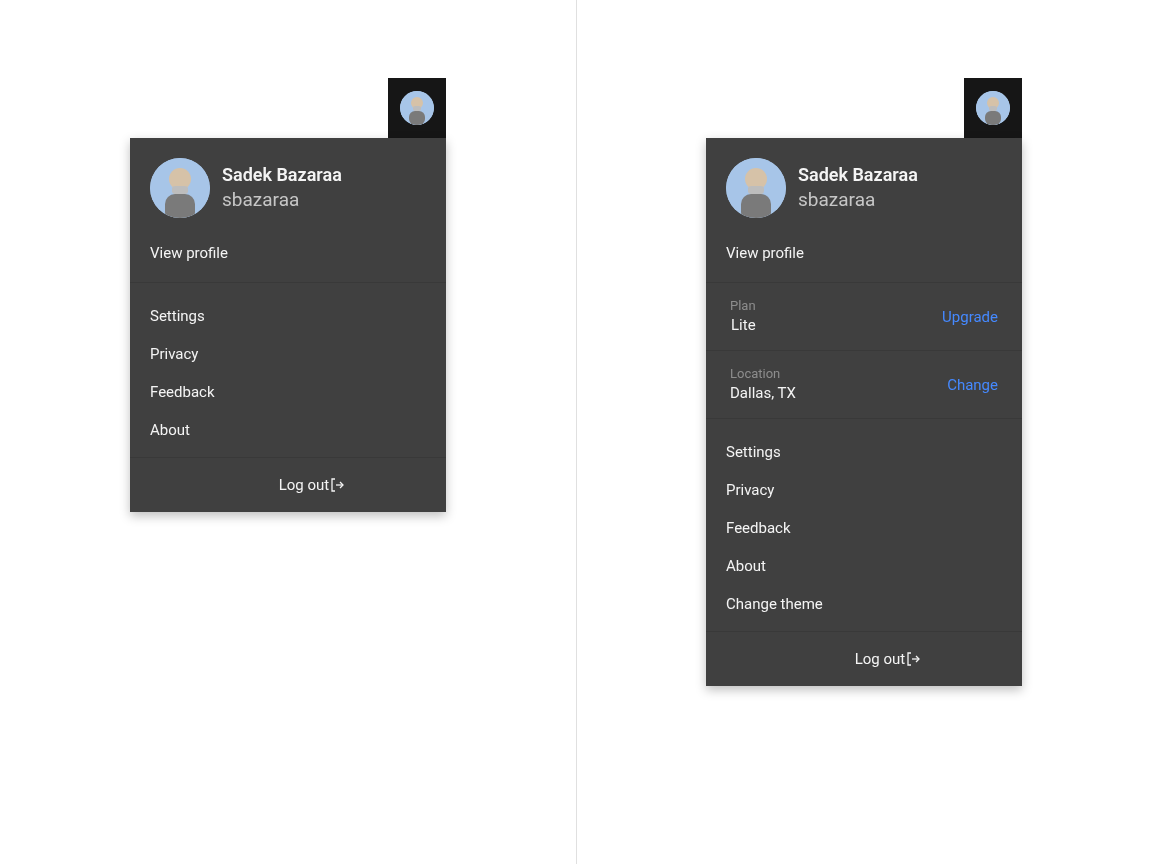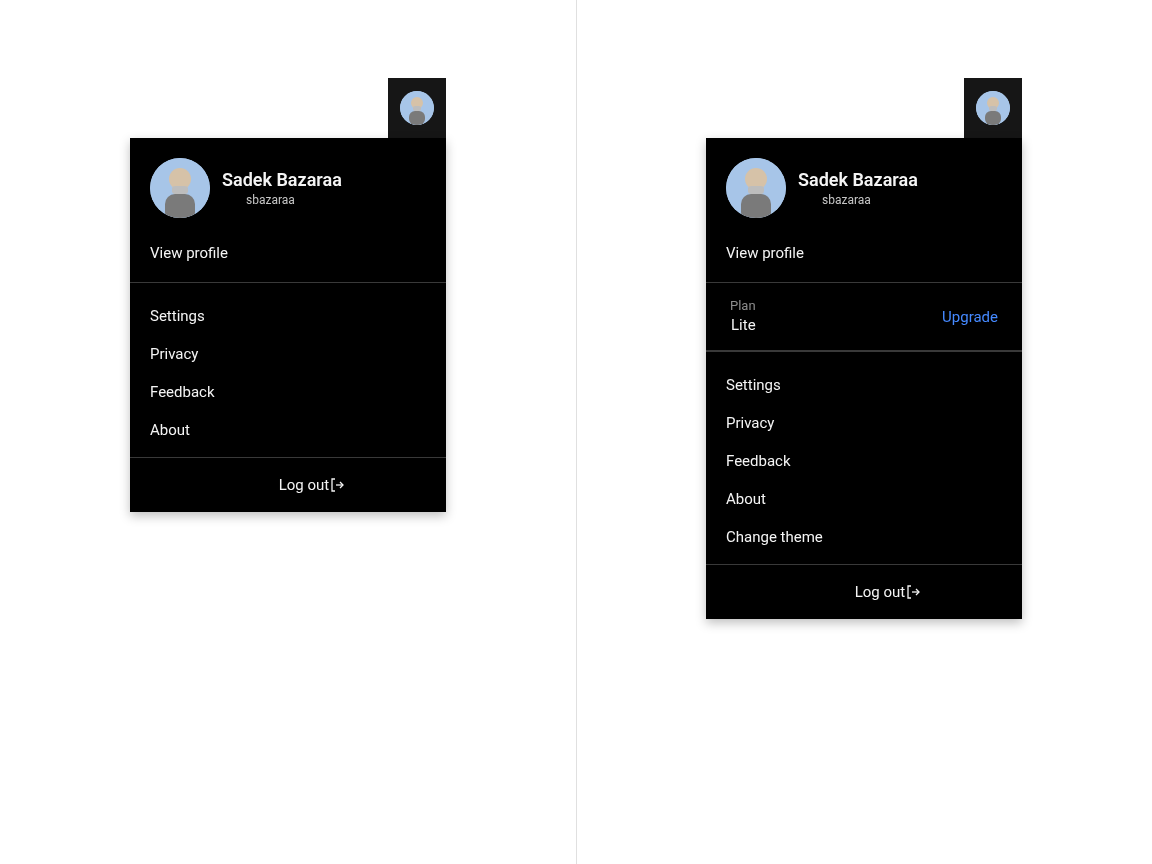--- a/index.html
+++ b/index.html
@@ -34,21 +34,21 @@
     width: 34px; height: 34px;
     border-radius: 50%;
     background: #a7c5e8;
     display: flex; align-items: center; justify-content: center;
     overflow: hidden;
   }
   .panel {
     position: absolute;
     top: 60px; right: 0;
     width: 316px;
-    background: #000000;
+    background: #404040;
     display: flex;
     flex-direction: column;
     box-shadow: 0 4px 10px rgba(0,0,0,0.25);
   }
   .profile-row {
     padding: 20px 20px 16px 20px;
     display: flex;
     align-items: center;
     gap: 12px;
   }
@@ -61,23 +61,22 @@
     flex-shrink: 0;
   }
   .name {
     color: #f4f4f4;
     font-size: 18px;
     font-weight: 600;
     line-height: 1.35;
   }
   .handle {
     color: #c6c6c6;
-    font-size: 12px;
+    font-size: 19px;
     line-height: 1.35;
-    margin-left: 24px;
   }
   .link-item {
     padding: 10px 20px;
     color: #f4f4f4;
     font-size: 15px;
     cursor: pointer;
   }
   .view-profile {
     padding: 10px 4px 20px 20px;
   }
@@ -212,20 +211,27 @@
 
     <div class="kv-block">
       <div>
         <div class="kv-label">Plan</div>
         <div class="kv-value">Lite</div>
       </div>
       <div class="kv-action">Upgrade</div>
     </div>
     <div class="divider"></div>
 
+    <div class="kv-block">
+      <div>
+        <div class="kv-label">Location</div>
+        <div class="kv-value">Dallas, TX</div>
+      </div>
+      <div class="kv-action">Change</div>
+    </div>
     <div class="divider"></div>
 
     <div class="section">
       <div class="link-item">Settings</div>
       <div class="link-item">Privacy</div>
       <div class="link-item">Feedback</div>
       <div class="link-item">About</div>
       <div class="link-item">Change theme</div>
     </div>
     <div class="divider"></div>

